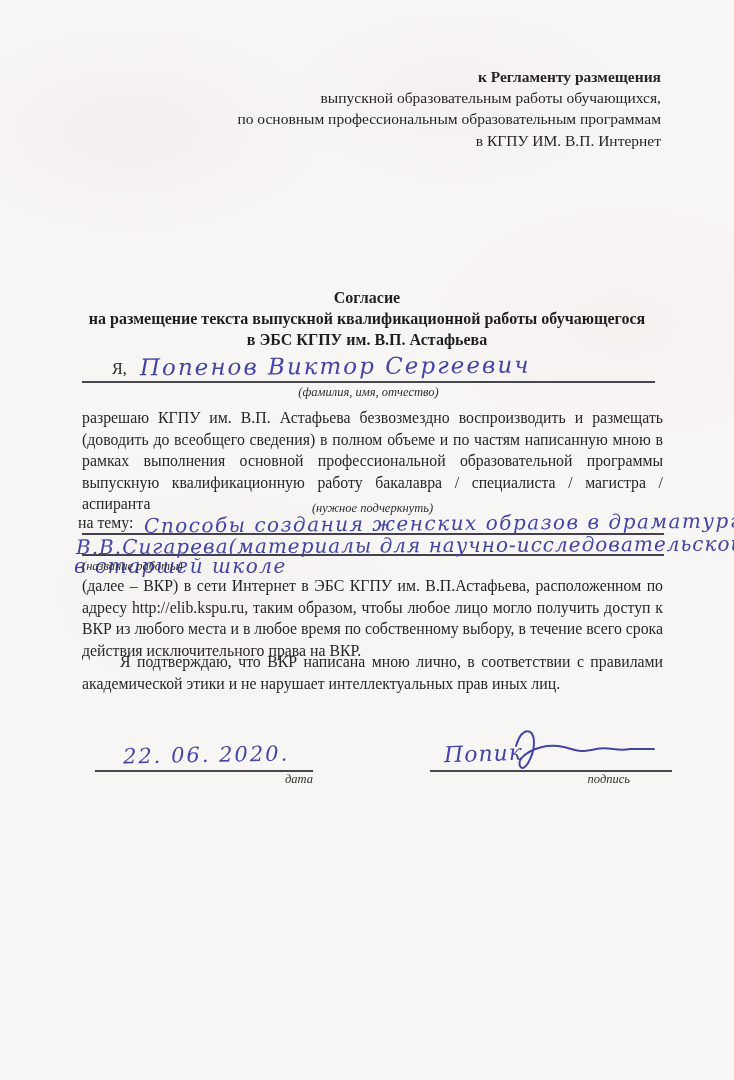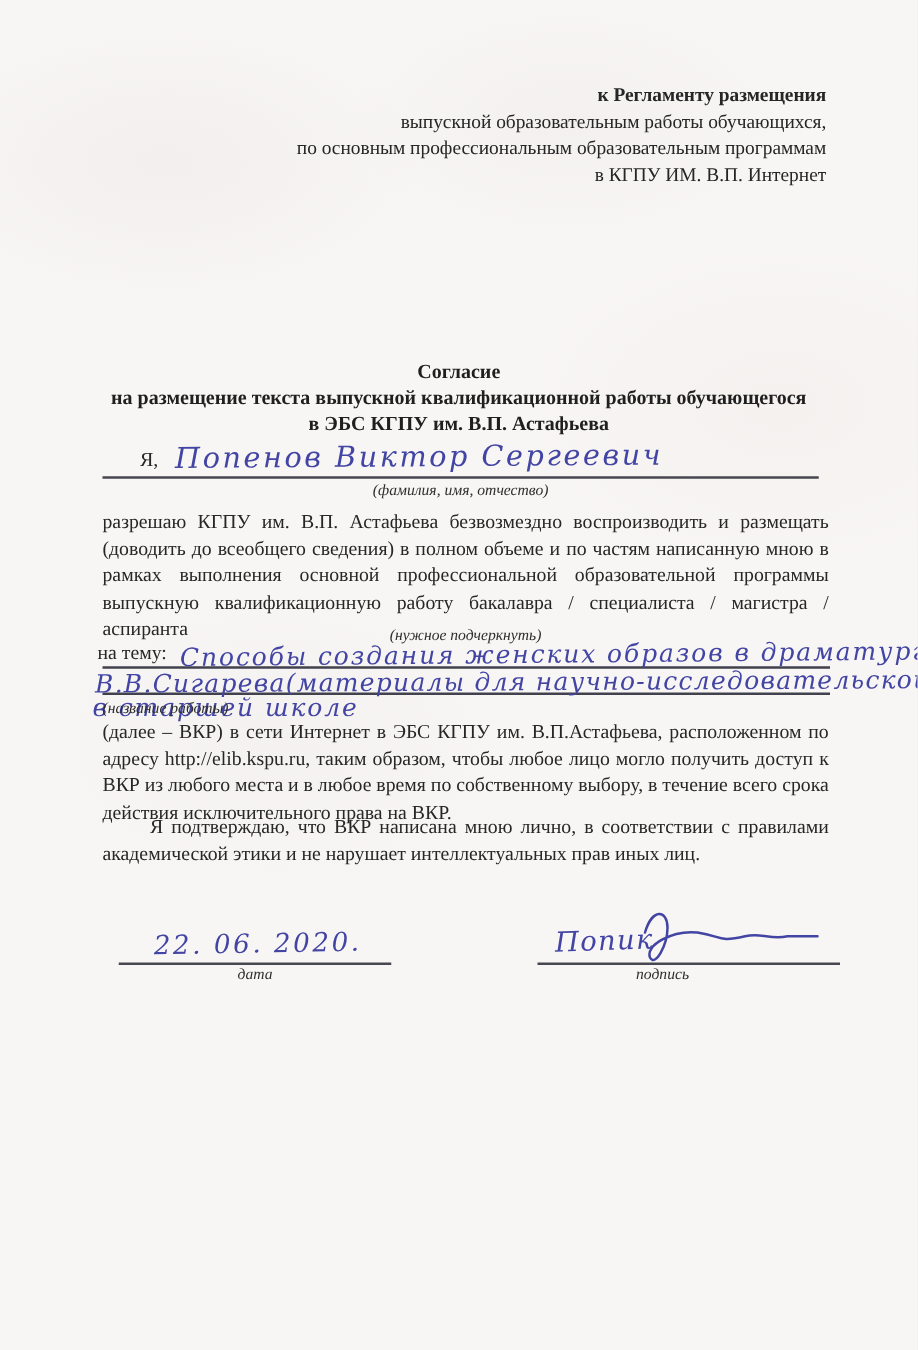--- a/index.html
+++ b/index.html
@@ -124,21 +124,21 @@
   .sig-hand{
     position:absolute; left:14px; bottom:4px;
     font-size:22px; letter-spacing:1px;
     transform:rotate(-2deg);
   }
   .sig-flourish{
     position:absolute; left:82px; bottom:-6px;
     overflow:visible;
   }
   .signoff-caption{
-    position:absolute; text-align:center; font-style:italic;
+    position:absolute; text-align:right; font-style:italic;
     font-size:12.5px; color:#2e2e2e;
   }
   .caption-date{top:772px; left:95px; width:218px;}
   .caption-sig{top:772px; left:430px; width:200px;}
 </style>
 </head>
 <body>
 
 <div class="page">
 

